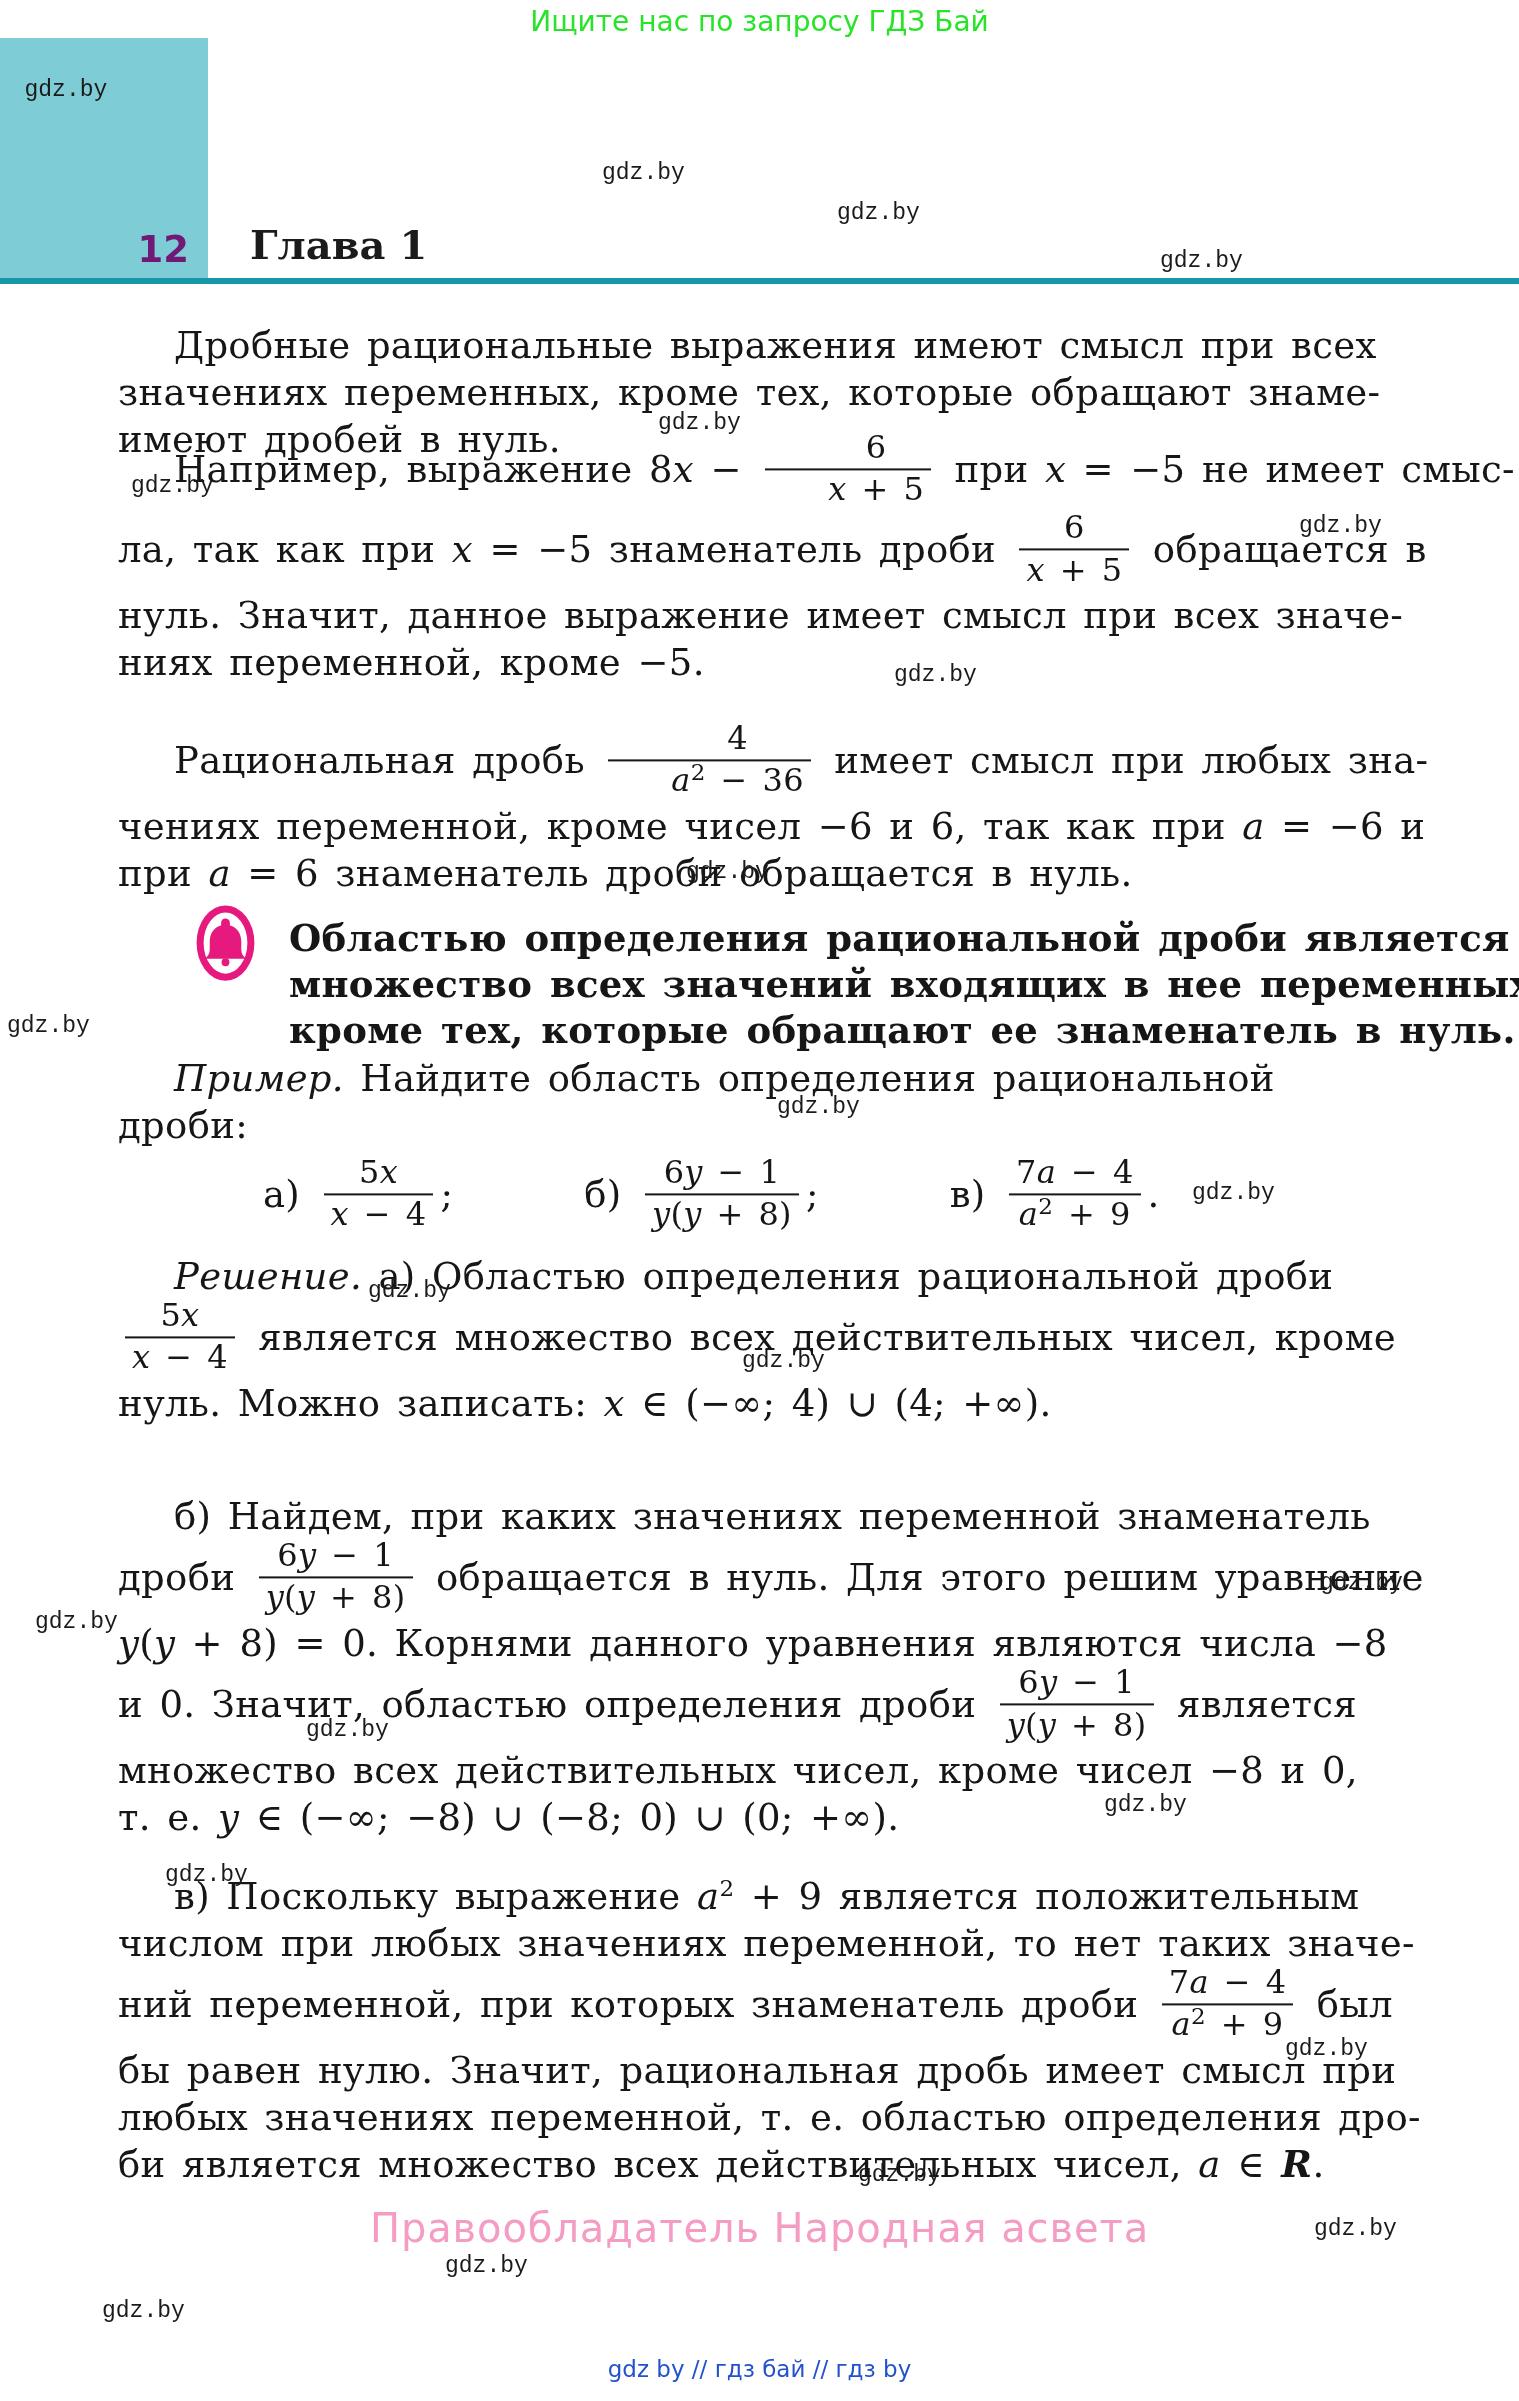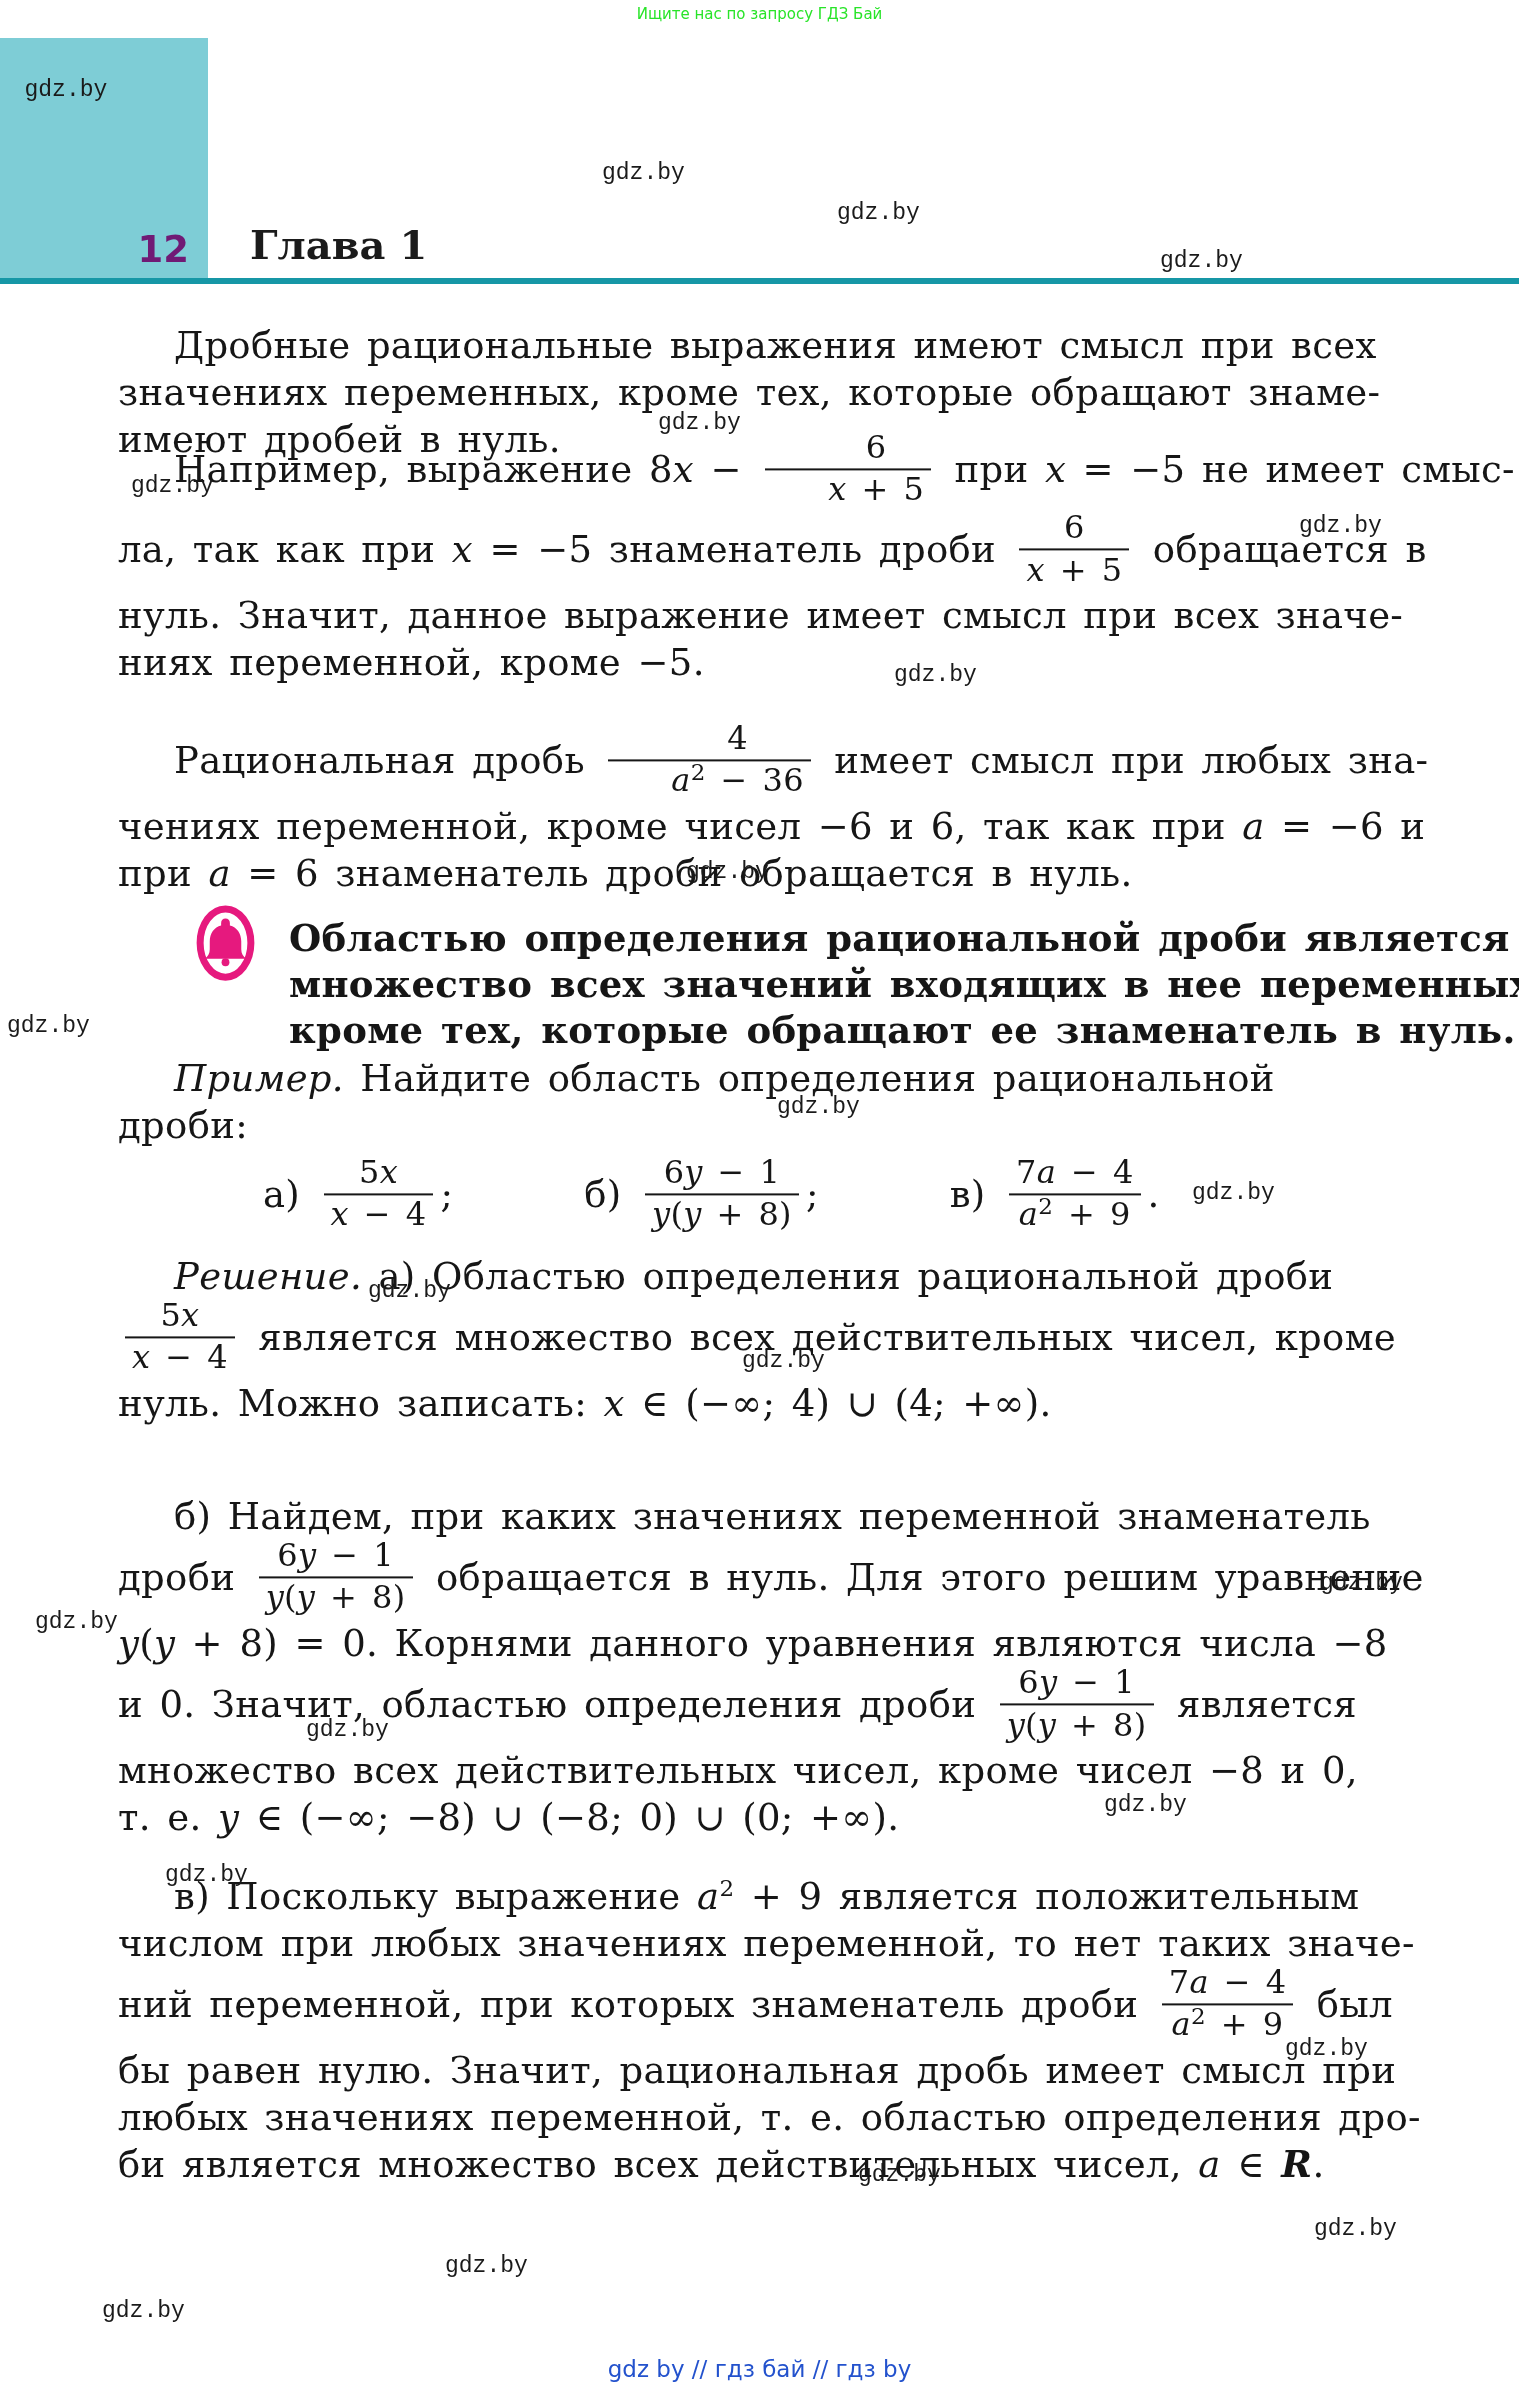--- a/index.html
+++ b/index.html
@@ -1,19 +1,19 @@
 <!DOCTYPE html>
 <html style="font-size:14px"><head>
 <meta charset="utf-8">
 <style>
   html,body{margin:0;padding:0;background:#ffffff;}
   .page{position:relative;width:1519px;height:2401px;background:#ffffff;overflow:hidden;
         font-family:"DejaVu Serif",serif;color:#161616;}
   .top-note{position:absolute;top:5.3px;left:50%;transform:translateX(-50%);
-        font-family:"DejaVu Sans",sans-serif;font-size:15px;font-weight:500;color:#28e428;white-space:nowrap;}
+        font-family:"DejaVu Sans",sans-serif;font-size:28px;font-weight:500;color:#28e428;white-space:nowrap;}
   .sidebar{position:absolute;left:0;top:38px;width:208px;height:242px;background:#7ecdd6;}
   .page-num{position:absolute;right:19px;bottom:8.8px;font-family:"DejaVu Sans",sans-serif;
         font-size:37px;font-weight:bold;color:#701a75;}
   .chapter{position:absolute;left:250px;top:221px;font-size:40px;font-weight:bold;color:#1b1b1b;}
   .rule{position:absolute;left:0;top:278px;width:1519px;height:6.1px;background:#1697a6;}
   #content{position:absolute;left:0;top:0;width:1519px;height:2401px;padding-left:37px;}
   .block{position:absolute;left:118px;width:1295px;}
   .line{white-space:nowrap;font-size:37px;line-height:47px;letter-spacing:0.3px;word-spacing:4.4px;color:#161616;}
   .line.ind{text-indent:56px;}
   .bold .line{font-weight:bold;line-height:46px;}
@@ -128,17 +128,18 @@
       <span class="wm" style="left: 306px; top: 1717px;">gdz.by</span>
       <span class="wm" style="left: 1104px; top: 1792px;">gdz.by</span>
       <span class="wm" style="left: 165px; top: 1862px;">gdz.by</span>
       <span class="wm" style="left: 1285px; top: 2036px;">gdz.by</span>
       <span class="wm" style="left: 858px; top: 2162px;">gdz.by</span>
       <span class="wm" style="left: 1314px; top: 2216px;">gdz.by</span>
       <span class="wm" style="left: 445px; top: 2253px;">gdz.by</span>
       <span class="wm" style="left: 102px; top: 2298px;">gdz.by</span>
     </div>
 
+  <div class="copyright">Правообладатель Народная асвета</div>
 
   <div class="links">gdz by  //  гдз бай  //  гдз by</div>
 
 </div>
 
 
 </body></html>

